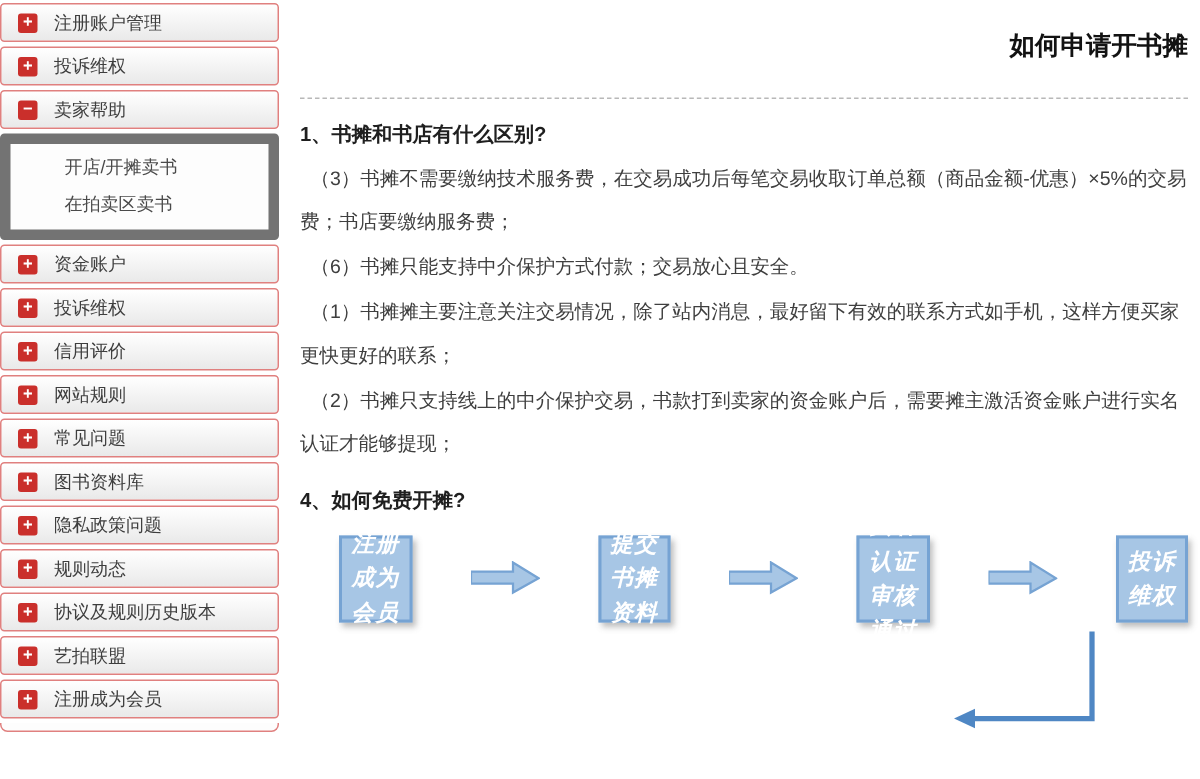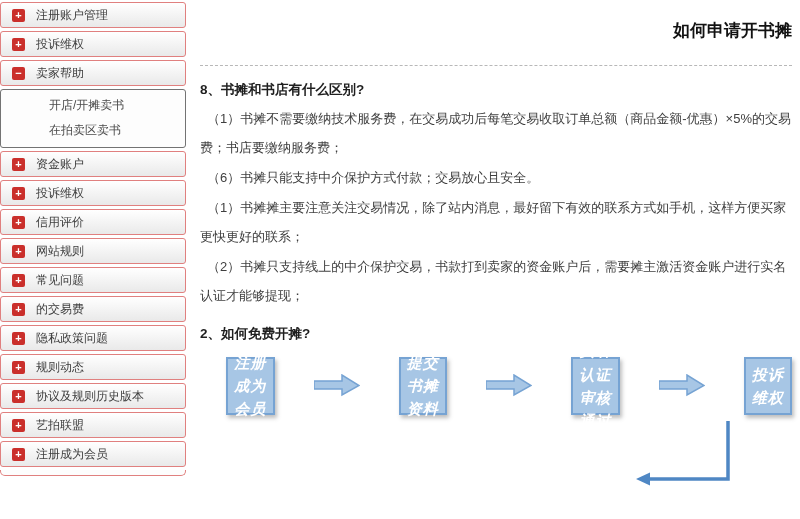--- a/index.html
+++ b/index.html
@@ -15,22 +15,22 @@
     background:linear-gradient(#ffffff,#e9e9e9);
     display:flex;align-items:center;padding-left:11px;cursor:pointer;
   }
   .side-icon{
     width:13px;height:13px;flex:0 0 13px;background:#ca2f2b;border-radius:2px;
     color:#fff;font-size:11px;line-height:12px;text-align:center;
     font-weight:bold;margin-right:11px;
   }
   .side-label{font-size:12px;color:#3e3e3e;}
   .sub-panel{
-    box-sizing:border-box;border:1px solid #737373;border-radius:3px;
-    background:#fdfdfd;margin-bottom:3px;padding:3px 12px 4px;
+    box-sizing:border-box;border:7px solid #737373;border-radius:3px;
+    background:#fdfdfd;margin-bottom:3px;padding:3px 0 4px;
   }
   .sub-item{font-size:12px;color:#4a4a4a;padding:4px 0 4px 36px;cursor:pointer;}
   .side-footer{
     height:5px;border:1px solid #e0807f;border-top:none;
     border-radius:0 0 5px 5px;background:#fdfdfd;
   }
   
   .content{position:absolute;left:200px;top:0;width:592px;}
   .page-title{text-align:right;font-size:17px;font-weight:bold;color:#121212;padding:8px 0 11px;}
   .divider{border-bottom:1px dashed #b8b8b8;margin-bottom:4px;}
@@ -86,21 +86,21 @@
     <div class="side-item">
     <span class="side-icon">+</span>
     <span class="side-label">网站规则</span>
   </div>
     <div class="side-item">
     <span class="side-icon">+</span>
     <span class="side-label">常见问题</span>
   </div>
     <div class="side-item">
     <span class="side-icon">+</span>
-    <span class="side-label">的交易费</span>
+    <span class="side-label">图书资料库</span>
   </div>
     <div class="side-item">
     <span class="side-icon">+</span>
     <span class="side-label">隐私政策问题</span>
   </div>
     <div class="side-item">
     <span class="side-icon">+</span>
     <span class="side-label">规则动态</span>
   </div>
     <div class="side-item">
@@ -117,34 +117,34 @@
   </div>
     <div class="side-footer"></div>
   </nav>
 
 <main class="content">
   <h1 class="page-title">如何申请开书摊</h1>
   <div class="divider"></div>
 
   <div id="sections">
       <section>
-    <h3 class="section-heading">8、书摊和书店有什么区别?</h3>
+    <h3 class="section-heading">1、书摊和书店有什么区别?</h3>
     <div class="paras">
-          <p class="para indent">（1）书摊不需要缴纳技术服务费，在交易成功后每笔交易收取订单总额（商品金额-优惠）×5%的交易费；书店要缴纳服务费；</p>
+          <p class="para indent">（3）书摊不需要缴纳技术服务费，在交易成功后每笔交易收取订单总额（商品金额-优惠）×5%的交易费；书店要缴纳服务费；</p>
           <p class="para indent">（6）书摊只能支持中介保护方式付款；交易放心且安全。</p>
         </div>
   </section>
       <section>
     <div class="paras">
           <p class="para indent">（1）书摊摊主要注意关注交易情况，除了站内消息，最好留下有效的联系方式如手机，这样方便买家更快更好的联系；</p>
           <p class="para indent">（2）书摊只支持线上的中介保护交易，书款打到卖家的资金账户后，需要摊主激活资金账户进行实名认证才能够提现；</p>
         </div>
   </section>
       <section>
-    <h3 class="section-heading">2、如何免费开摊?</h3>
+    <h3 class="section-heading">4、如何免费开摊?</h3>
     <div class="paras"></div>
   </section>
     </div>
 
   <div class="flow">
     <div class="flow-row" id="flow-row">
         <div class="flow-box">注册成为会员</div>
         <svg class="flow-arrow" width="46" height="23" viewBox="0 0 46 23">
     <polygon points="0,7 28,7 28,1 45,11.5 28,21 28,15 0,15" fill="#a7c6e5" stroke="#76a3d3" stroke-width="1.5"></polygon>
   </svg>

